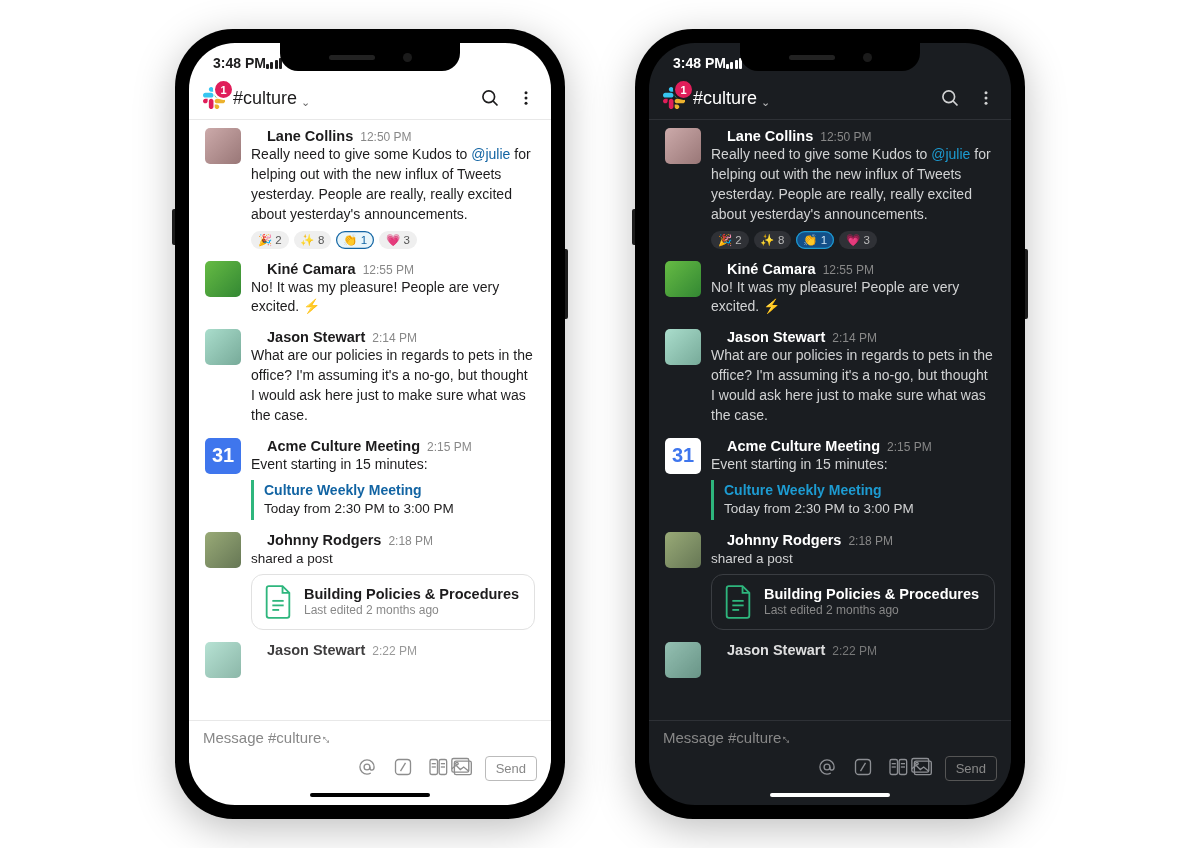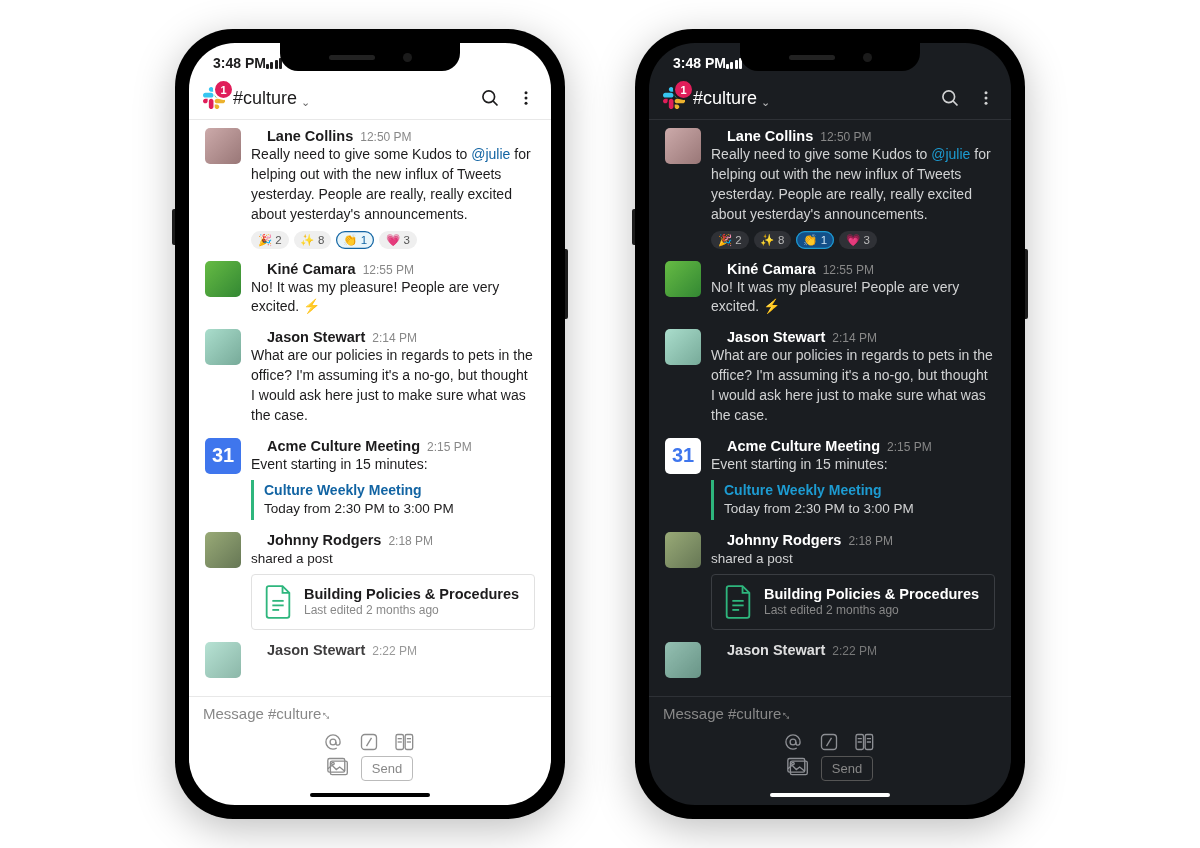--- a/index.html
+++ b/index.html
@@ -96,33 +96,33 @@
   .react{display:flex;align-items:center;gap:3px;padding:2px 7px;border-radius:12px;font-size:11.5px;}
   .theme-light .react{background:#efefef;color:#555;}
   .theme-dark .react{background:#2f3136;color:#bbb;}
   .react.sel{background:#e8f5fa;color:#1264a3;box-shadow:inset 0 0 0 1.2px #1264a3;}
   .theme-dark .react.sel{background:#135089;color:#cde5f5;box-shadow:inset 0 0 0 1.2px #1d9bd1;}
   .event{border-left:3px solid #2eb67d;padding:2px 0 2px 10px;margin-top:5px;}
   .event .et{font-weight:700;font-size:14px;}
   .theme-light .event .et{color:#1264a3;}
   .theme-dark .event .et{color:#1d9bd1;}
   .event .ed{font-size:13.5px;margin-top:1px;}
-  .card{border:1px solid;border-radius:4px;padding:10px 12px;margin-top:6px;display:flex;gap:12px;align-items:center;}
+  .card{border:1px solid;border-radius:12px;padding:10px 12px;margin-top:6px;display:flex;gap:12px;align-items:center;}
   .theme-light .card{border-color:#e1e1e1;}
   .theme-dark .card{border-color:#3a3d42;}
   .docicon{width:28px;height:34px;}
   .card .ct{font-size:14.5px;font-weight:800;}
   .card .cs{font-size:12px;color:#888;margin-top:1px;}
 
   .composer{border-top:1px solid;padding:8px 14px 4px 14px;}
   .theme-light .composer{border-color:#e8e8e8;}
   .theme-dark .composer{border-color:#2e3136;}
   .cin{display:flex;align-items:center;justify-content:flex-start;}
   .cin .ph{font-size:15px;color:#888;}
-  .cicons{display:flex;align-items:center;justify-content:flex-end;margin-top:10px;flex-direction:column;}
+  .cicons{display:flex;align-items:center;justify-content:flex-end;margin-top:10px;}
   .cleft{display:flex;gap:16px;align-items:center;}
   .cicon{color:#8d8d8d;}
   .theme-dark .cicon{color:#8d8f94;}
   .send{border:1px solid #bbb;border-radius:4px;padding:4px 10px;font-size:13px;color:#888;}
   .theme-dark .send{border-color:#555;}
   .homebar{height:20px;display:flex;align-items:center;justify-content:center;}
   .homebar i{width:120px;height:4.5px;border-radius:3px;}
   .theme-light .homebar i{background:#000;}
   .theme-dark .homebar i{background:#fff;}
   .expand{transform:rotate(45deg);display:inline-block;font-size:14px;color:#888;}

